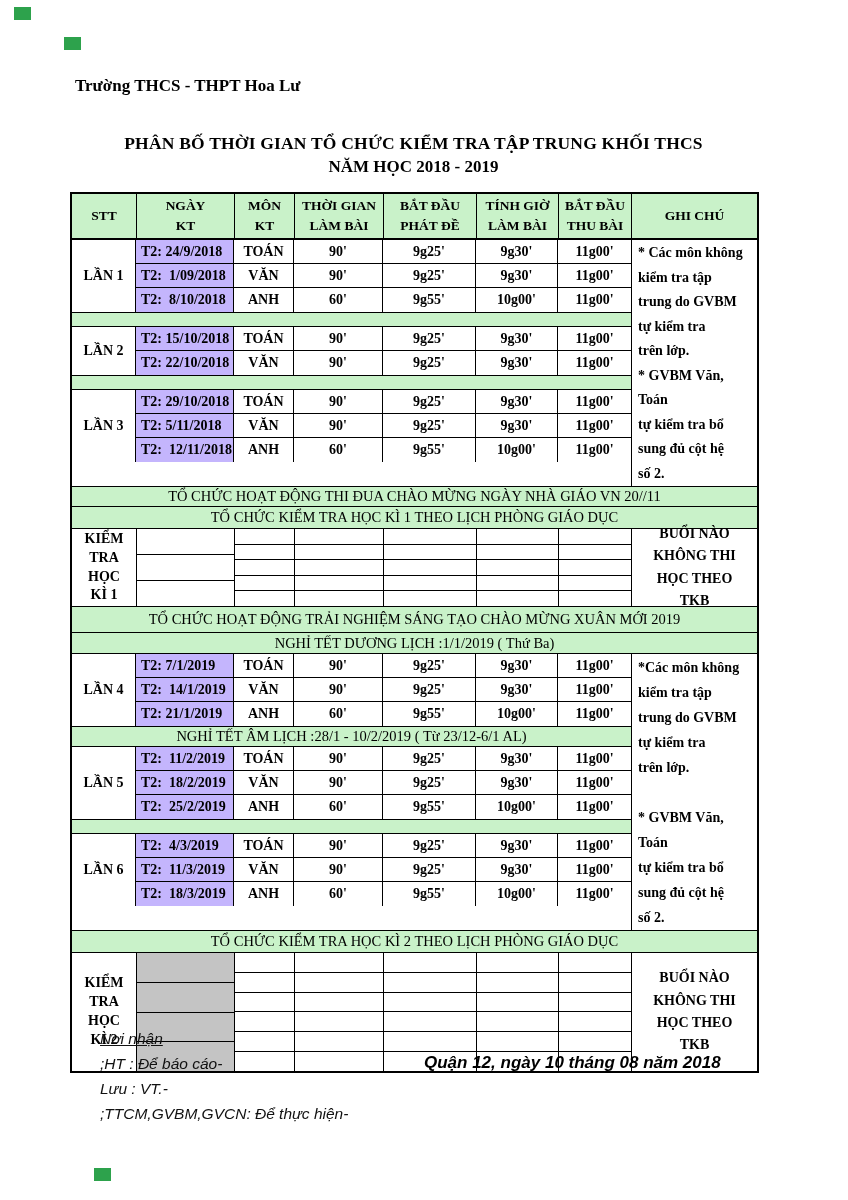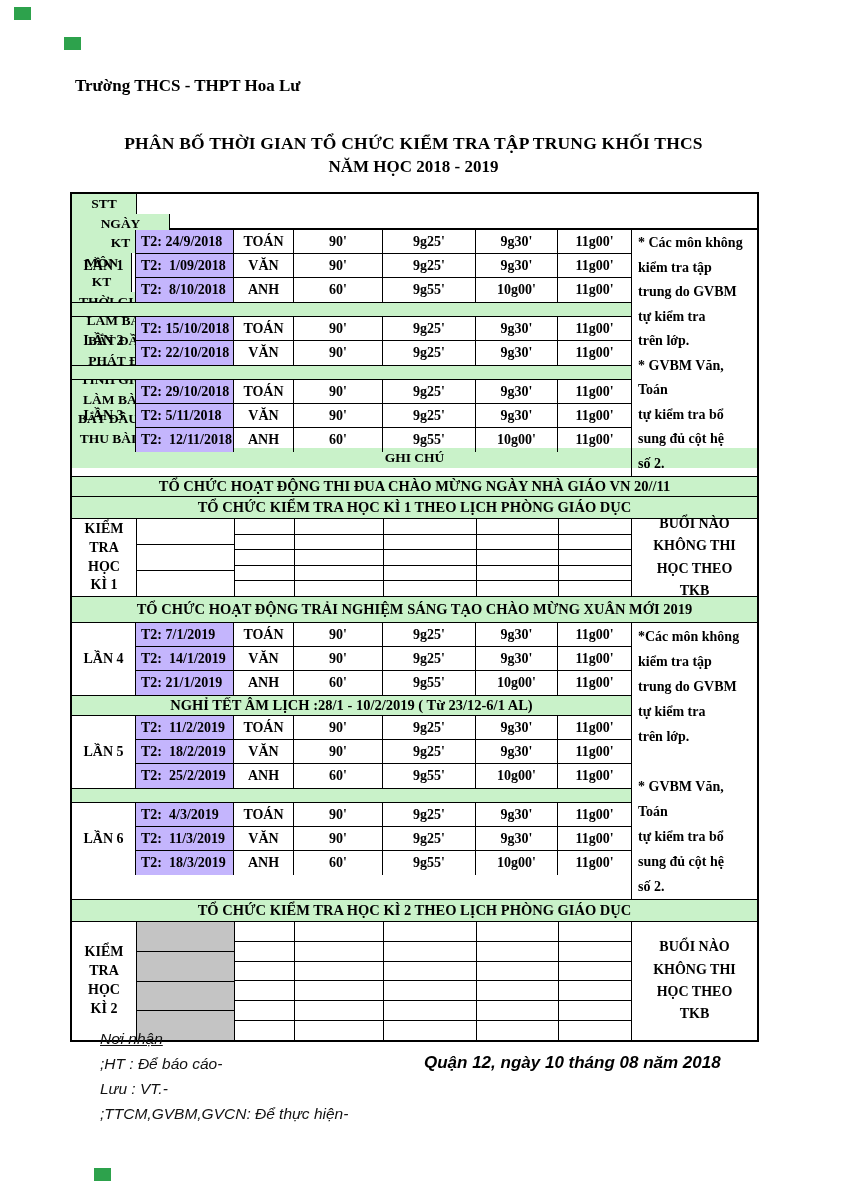--- a/index.html
+++ b/index.html
@@ -26,42 +26,42 @@
   .band { display:flex; border-bottom:1.5px solid #000; }
   .band:last-child { border-bottom:none; }
 
   .c { display:flex; align-items:center; justify-content:center;
        border-right:1.5px solid #000; font-weight:bold; font-size:14px; }
   .w-stt{width:65px;} .w-ngay{width:98px;} .w-mon{width:60px;} .w-tg{width:89px;}
   .w-pd{width:93px;} .w-ti{width:82px;} .w-tb{width:73px;}
   .w-ghichu{ flex:1; border-right:none; }
 
   
-  .header-band { height:36px; border-bottom:2px solid #000;flex-direction:column; }
+  .header-band { height:46px; border-bottom:2px solid #000; }
   .hcell { background:#c9f2c9; white-space:pre-line; text-align:center;
            font-size:13.5px; line-height:1.45; }
 
   
   .left-block { width:560px; display:flex; flex-direction:column; }
   .group { display:flex; }
   .stt-cell { width:65px; display:flex; align-items:center; justify-content:center;
               font-weight:bold; font-size:14px; border-right:1.5px solid #000; }
   .rows { flex:1; display:flex; flex-direction:column; }
   .row { display:flex; height:24px; border-bottom:1px solid #000; }
   .row:last-child { border-bottom:none; }
   .sep { height:15px; background:#c9f2c9; border-top:1.5px solid #000; border-bottom:1.5px solid #000; }
   .date-cell { background:#c4b5fd; justify-content:flex-start; padding-left:5px; white-space:pre; }
 
   .ghichu-note { flex:1; font-weight:bold; font-size:14px; padding:1px 3px 0 6px;
                  white-space:pre-line; line-height:24.5px; }
   .ghichu-note.n2 { line-height:25px; }
 
   
   .banner { background:#c9f2c9; display:flex; align-items:center; justify-content:center;
-            font-weight:bold; font-size:14.5px; text-align:center; }
+            font-weight:normal; font-size:14.5px; text-align:center; }
   .banner.inleft { border-top:1.5px solid #000; border-bottom:1.5px solid #000; }
   .h20{height:20px;} .h21{height:21px;} .h22{height:22px;} .h26{height:26px;}
 
   
   .hk-band { display:flex; }
   .hk1 { height:78px; } .hk2 { height:118px; }
   .hk-label { width:65px; border-right:1.5px solid #000; display:flex; align-items:center;
               justify-content:center; text-align:center; font-weight:bold; font-size:14px;
               white-space:pre-line; line-height:1.35; }
   .hk-ngay { width:98px; border-right:1.5px solid #000; display:flex; flex-direction:column; }
@@ -264,20 +264,21 @@
             <div class="mc w5"></div>
           </div>
       </div>
       <div class="side-note">BUỔI NÀO
 KHÔNG THI
 HỌC THEO
 TKB</div>
     </div>
 
     <div class="band banner h26">TỔ CHỨC HOẠT ĐỘNG TRẢI NGHIỆM SÁNG TẠO  CHÀO MỪNG XUÂN MỚI 2019</div>
+    <div class="band banner h21">NGHỈ TẾT DƯƠNG LỊCH :1/1/2019 ( Thứ Ba)</div>
 
     <div class="band">
       <div class="left-block" style="border-right:1.5px solid #000;">
         <div class="group">
           <div class="stt-cell">LẦN 4</div>
           <div class="rows">
             <div class="row">
               <div class="c date-cell w-ngay">T2: 7/1/2019</div>
               <div class="c w-mon">TOÁN</div>
               <div class="c w-tg">90'</div>

